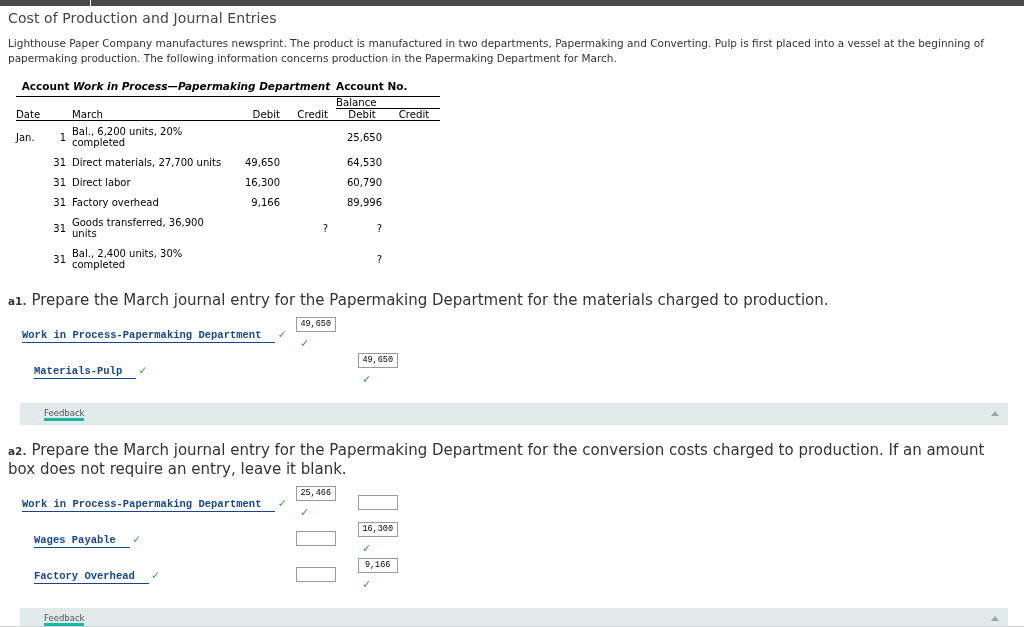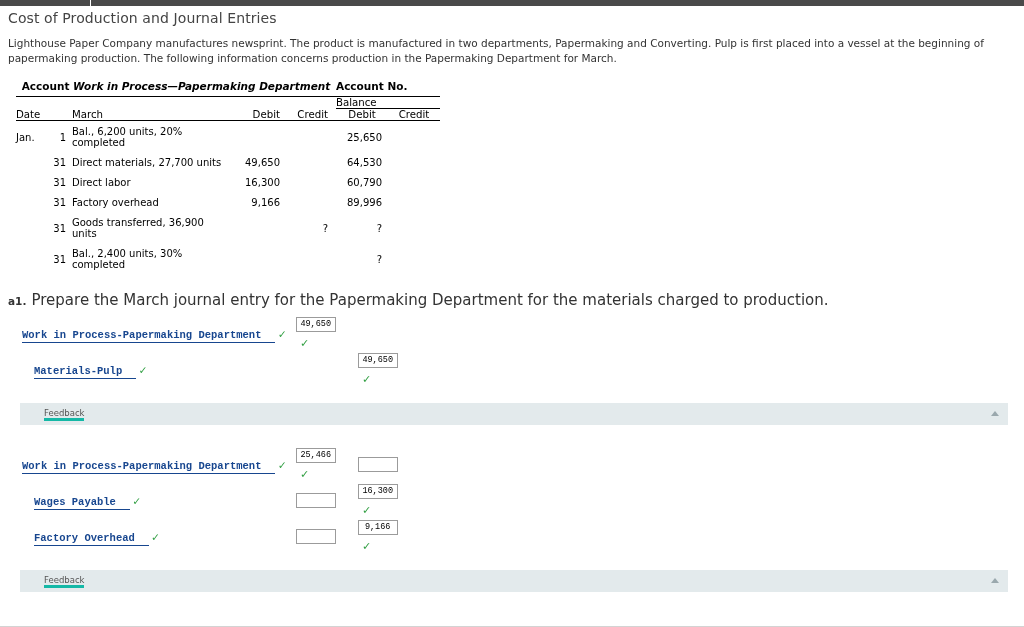--- a/index.html
+++ b/index.html
@@ -258,20 +258,24 @@
       </tr>
     </tbody>
       </table>
   </div>
   <div class="feedback">
     <span class="fb-text">Feedback</span>
     <span class="fb-caret"></span>
   </div>
 
   <div class="qblock q-a2">
+    <div>
+      <span class="qlabel">a2.</span>
+      <span class="qtext">Prepare the March journal entry for the Papermaking Department for the conversion costs charged to production. If an amount box does not require an entry, leave it blank.</span>
+    </div>
     <table class="entry-table">
       <tbody>
           <tr class="row-acct">
         <td>
           <span class="acct-sel">
             <span>Work in Process-Papermaking Department</span>
           </span><span class="check">✓</span>
         </td>
         <td class="cell-debit">
           <span class="amt">25,466</span>

